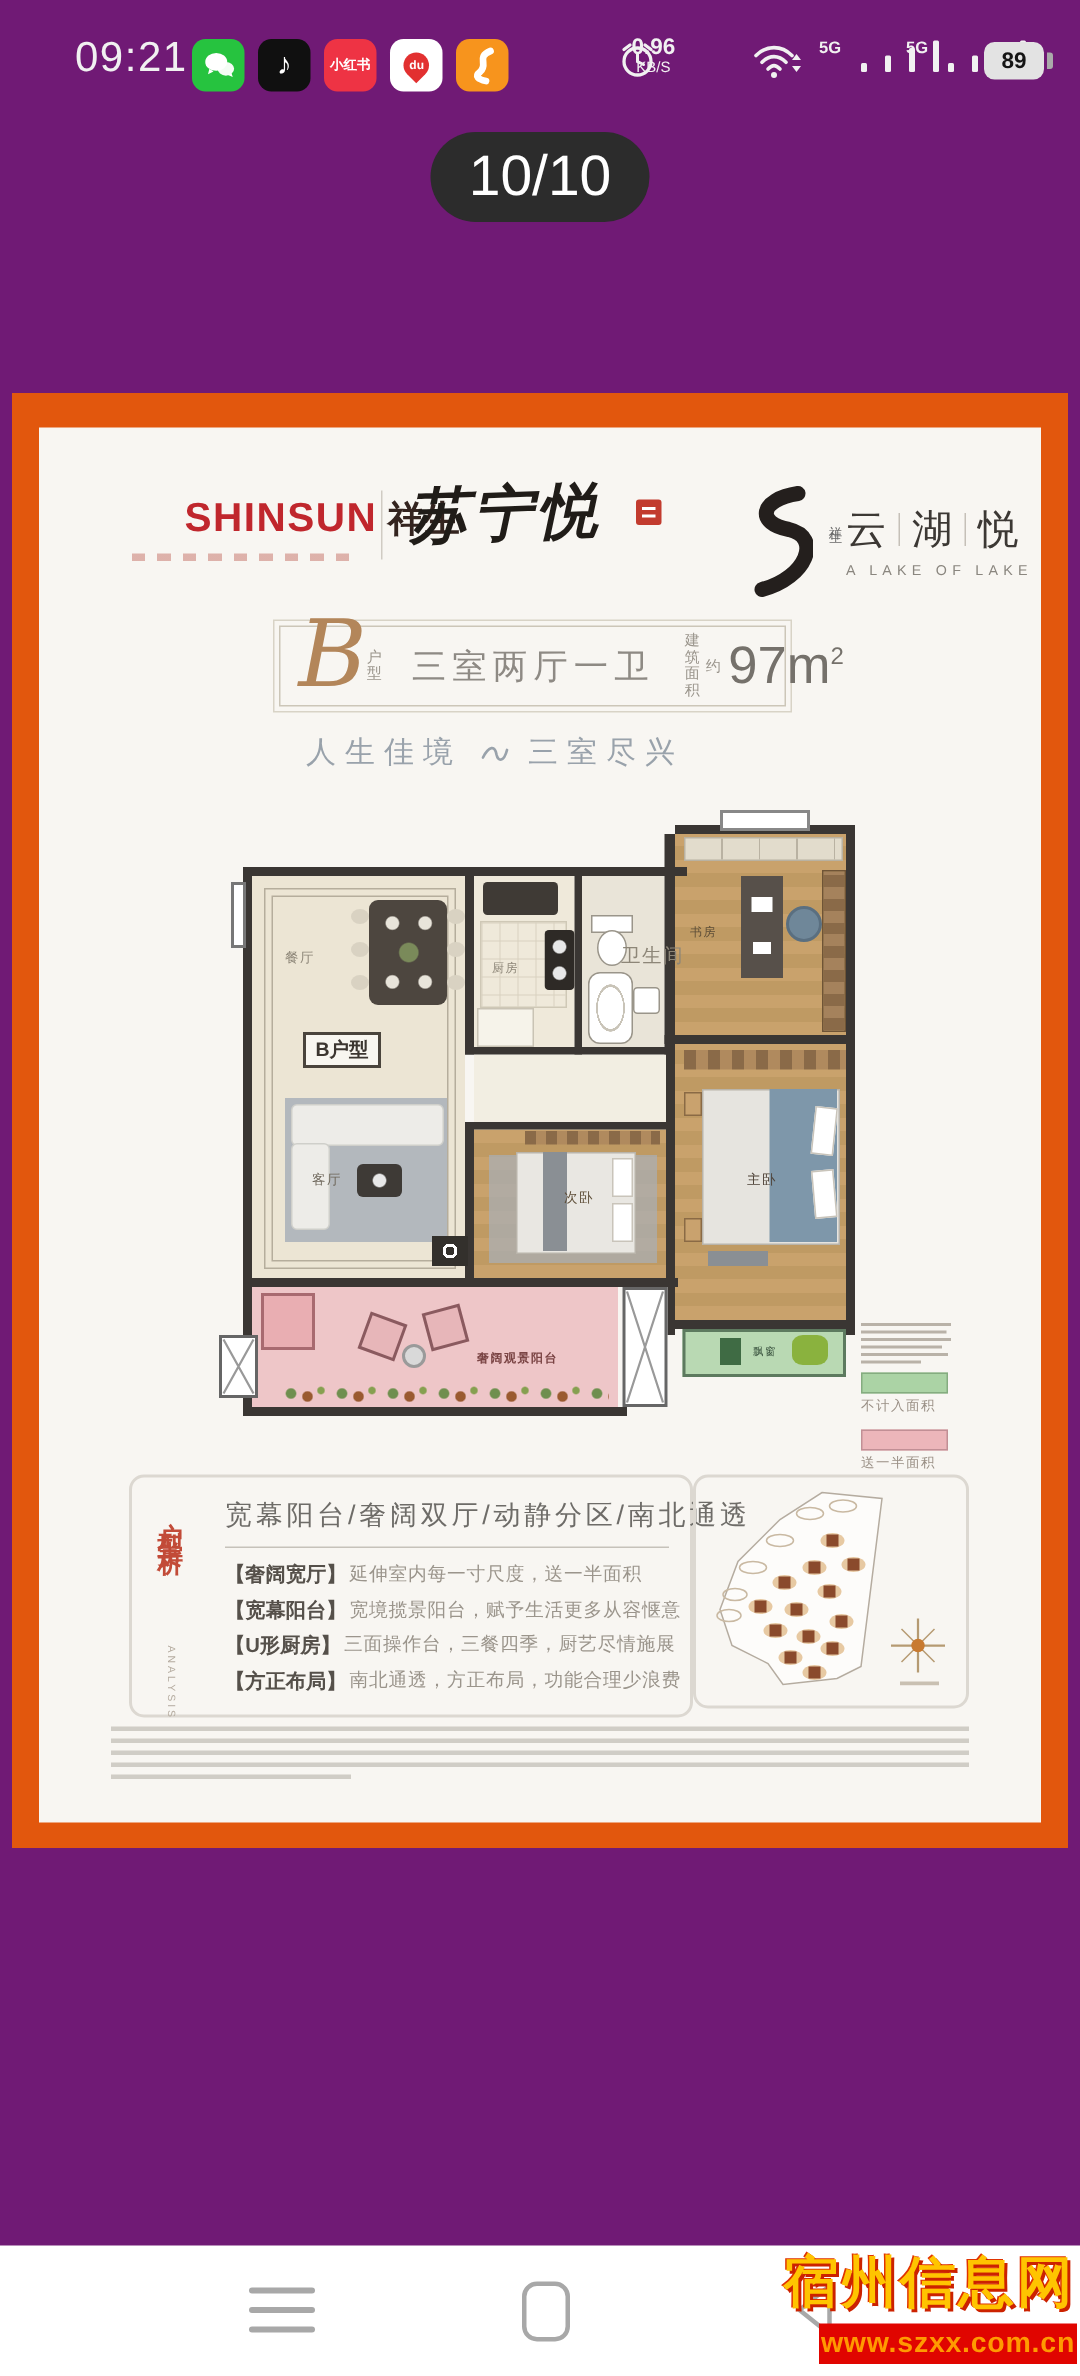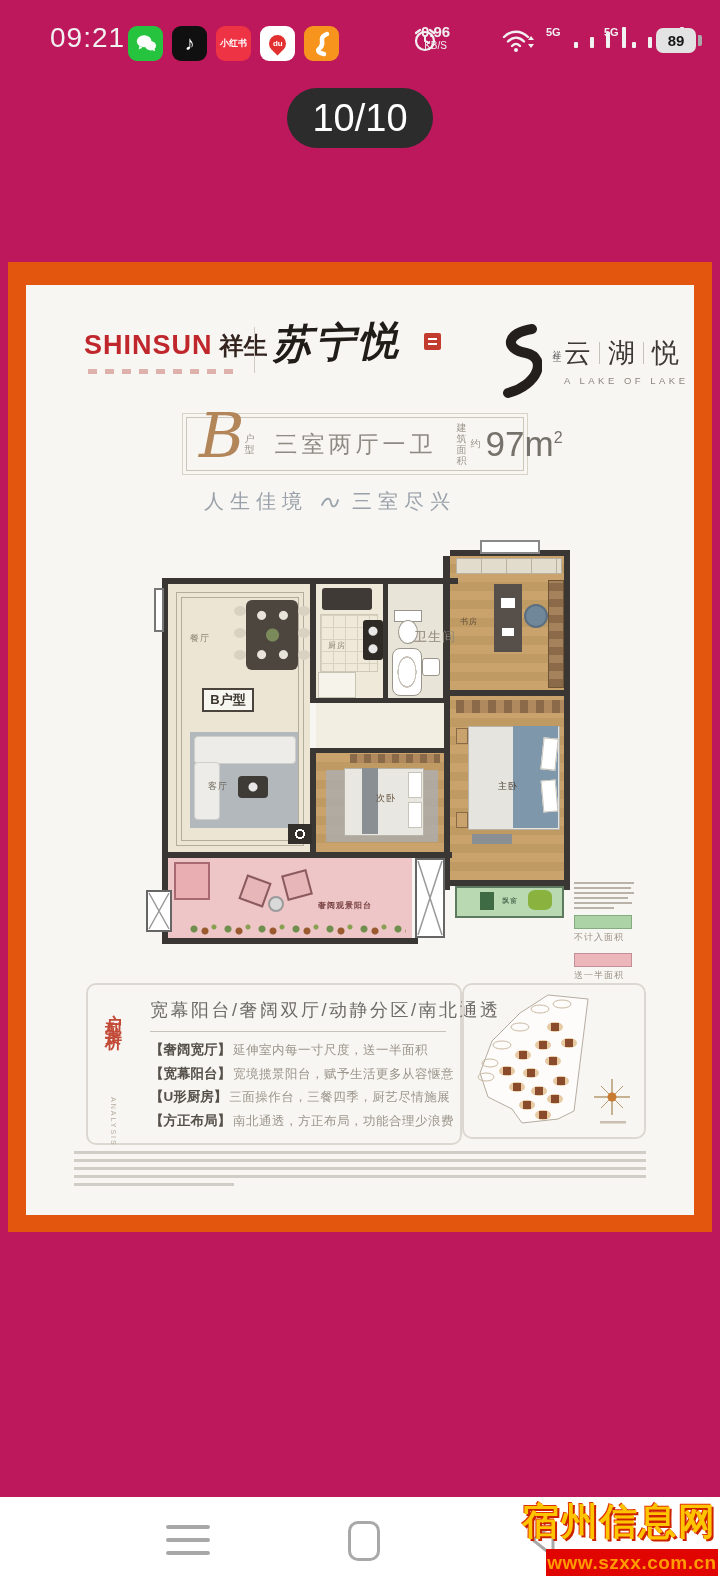--- a/index.html
+++ b/index.html
@@ -1,16 +1,16 @@
 <!DOCTYPE html>
 <html><head>
 <meta charset="utf-8">
 <style>
   html,body{margin:0;padding:0;background:#000;}
-  #screen{position:relative;width:720px;height:1584px;margin:0 auto;background:#be185d;overflow:hidden;
+  #screen{position:relative;width:720px;height:1584px;margin:0 auto;background:#701a75;overflow:hidden;
           font-family:"Liberation Sans",sans-serif;}
   .abs{position:absolute;}
 
   
   .sb-time{left:50px;top:22px;font-size:28px;font-weight:500;color:#f1f1f1;letter-spacing:1px;}
   .sb-icons{left:128px;top:26px;display:flex;gap:9px;}
   .app-ic{width:35px;height:35px;border-radius:9px;display:flex;align-items:center;justify-content:center;overflow:hidden;}
   .ic-wechat{background:#26c33f;}
   .ic-douyin{background:#101010;color:#fff;font-size:20px;}
   .ic-xhs{background:#ee3344;color:#fff;font-size:9px;font-weight:bold;letter-spacing:0;}
@@ -30,21 +30,21 @@
 
   
   .pager{left:287px;top:88px;width:146px;height:60px;background:#2c2c2c;border-radius:30px;
          display:flex;align-items:center;justify-content:center;color:#fff;font-size:38px;font-weight:500;}
 
   
   .flyer{left:8px;top:262px;width:704px;height:970px;background:#e2570d;}
   .card{position:absolute;left:18px;top:23px;width:668px;height:930px;background:#f8f6f2;}
 
   .brand-l{left:58px;top:45px;display:flex;align-items:baseline;gap:7px;}
-  .brand-l .en{font-size:27px;font-weight:800;color:#c0272d;letter-spacing:1px;}
+  .brand-l .en{font-size:27px;font-weight:800;color:#c0272d;letter-spacing:1px;margin-left:39px;}
   .brand-l .cn{font-size:24px;font-weight:700;color:#34241f;}
   .brand-dashes{left:62px;top:84px;width:148px;height:5px;opacity:.55;
     background:repeating-linear-gradient(90deg,#c87a70 0 9px,transparent 9px 17px);}
   .brand-div{left:228px;top:42px;width:1px;height:46px;background:#d0cbc3;}
   .callig{left:246px;top:30px;font-family:"DejaVu Serif",serif;font-style:italic;font-weight:700;
           font-size:40px;color:#201c18;letter-spacing:3px;transform:rotate(-2deg);}
   .seal{left:398px;top:48px;width:17px;height:17px;background:#c23b2e;border-radius:2px;
         display:flex;flex-direction:column;justify-content:center;gap:3px;align-items:center;}
   .seal i{display:block;width:9px;height:2px;background:#fff;}
 
@@ -88,21 +88,21 @@
   .lg-label{font-size:9px;color:#9a9086;letter-spacing:1px;margin-top:2px;}
 
   
   .an-card{left:60px;top:698px;width:372px;height:158px;border:2px solid #dcd8d1;border-radius:10px;}
   .an-vtitle{left:14px;top:16px;writing-mode:vertical-rl;font-size:17px;font-weight:bold;color:#c24b38;letter-spacing:6px;}
   .an-vsub{left:22px;top:112px;writing-mode:vertical-rl;font-size:7px;color:#b5aca0;letter-spacing:2px;}
   .an-body{left:62px;top:13px;width:296px;}
   .an-head{font-size:18px;color:#6e6c68;letter-spacing:2.5px;white-space:nowrap;}
   .an-hr{height:1px;background:#c6c2ba;margin-top:9px;}
   .an-list{margin-top:9px;}
-  .an-row{display:flex;align-items:flex-end;margin-bottom:5.5px;white-space:nowrap;}
+  .an-row{display:flex;align-items:flex-start;margin-bottom:5.5px;white-space:nowrap;}
   .an-tag{font-size:13.5px;font-weight:bold;color:#55504a;}
   .an-desc{font-size:12.5px;color:#9b958c;margin-left:2px;letter-spacing:.5px;}
 
   
   .site-card{left:436px;top:698px;width:180px;height:152px;border:2px solid #dcd8d1;border-radius:10px;overflow:hidden;}
 
   
   .disc{left:48px;top:866px;width:572px;}
   .disc div{height:3px;background:#c9c5be;margin-bottom:5px;opacity:.85;}
 

